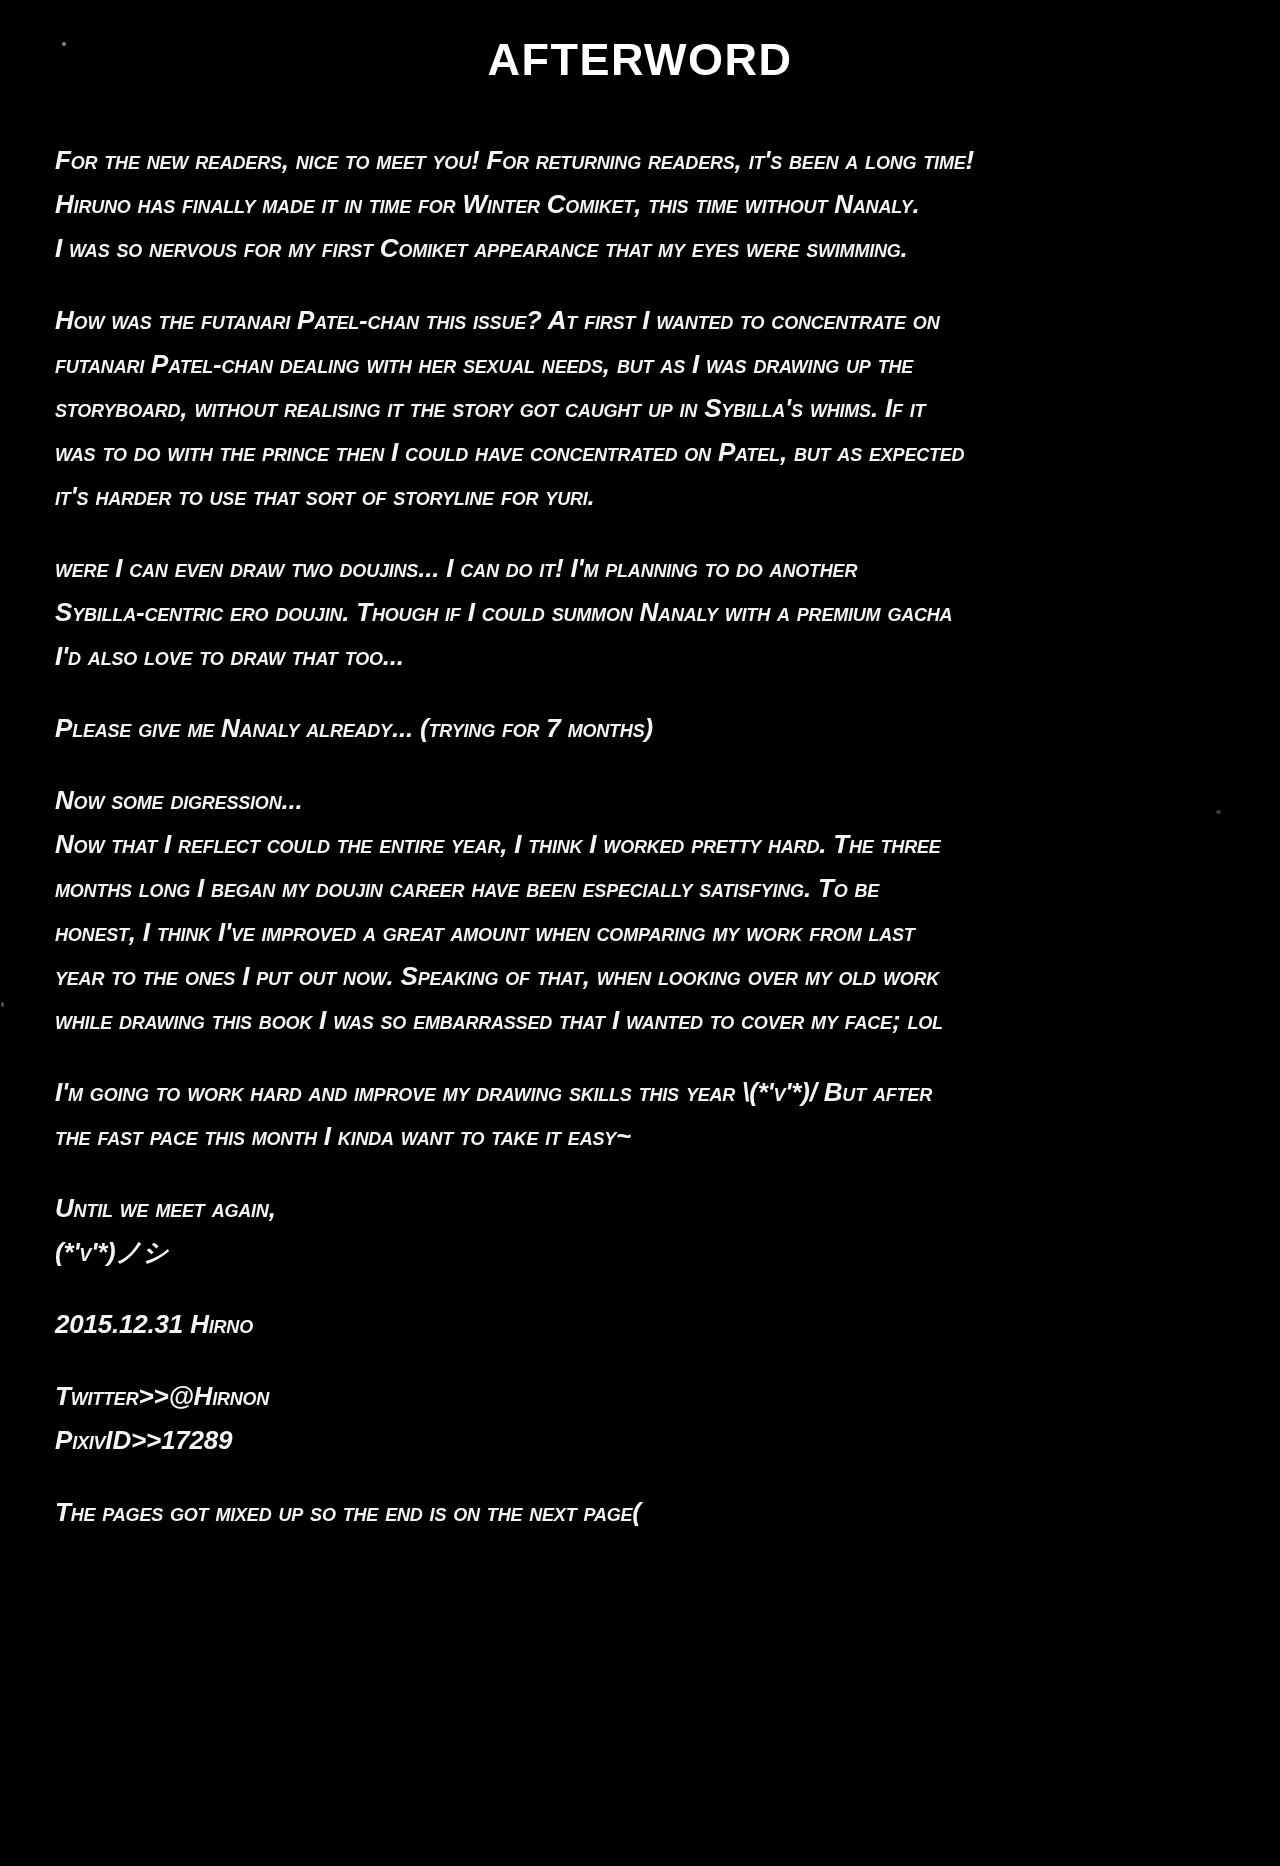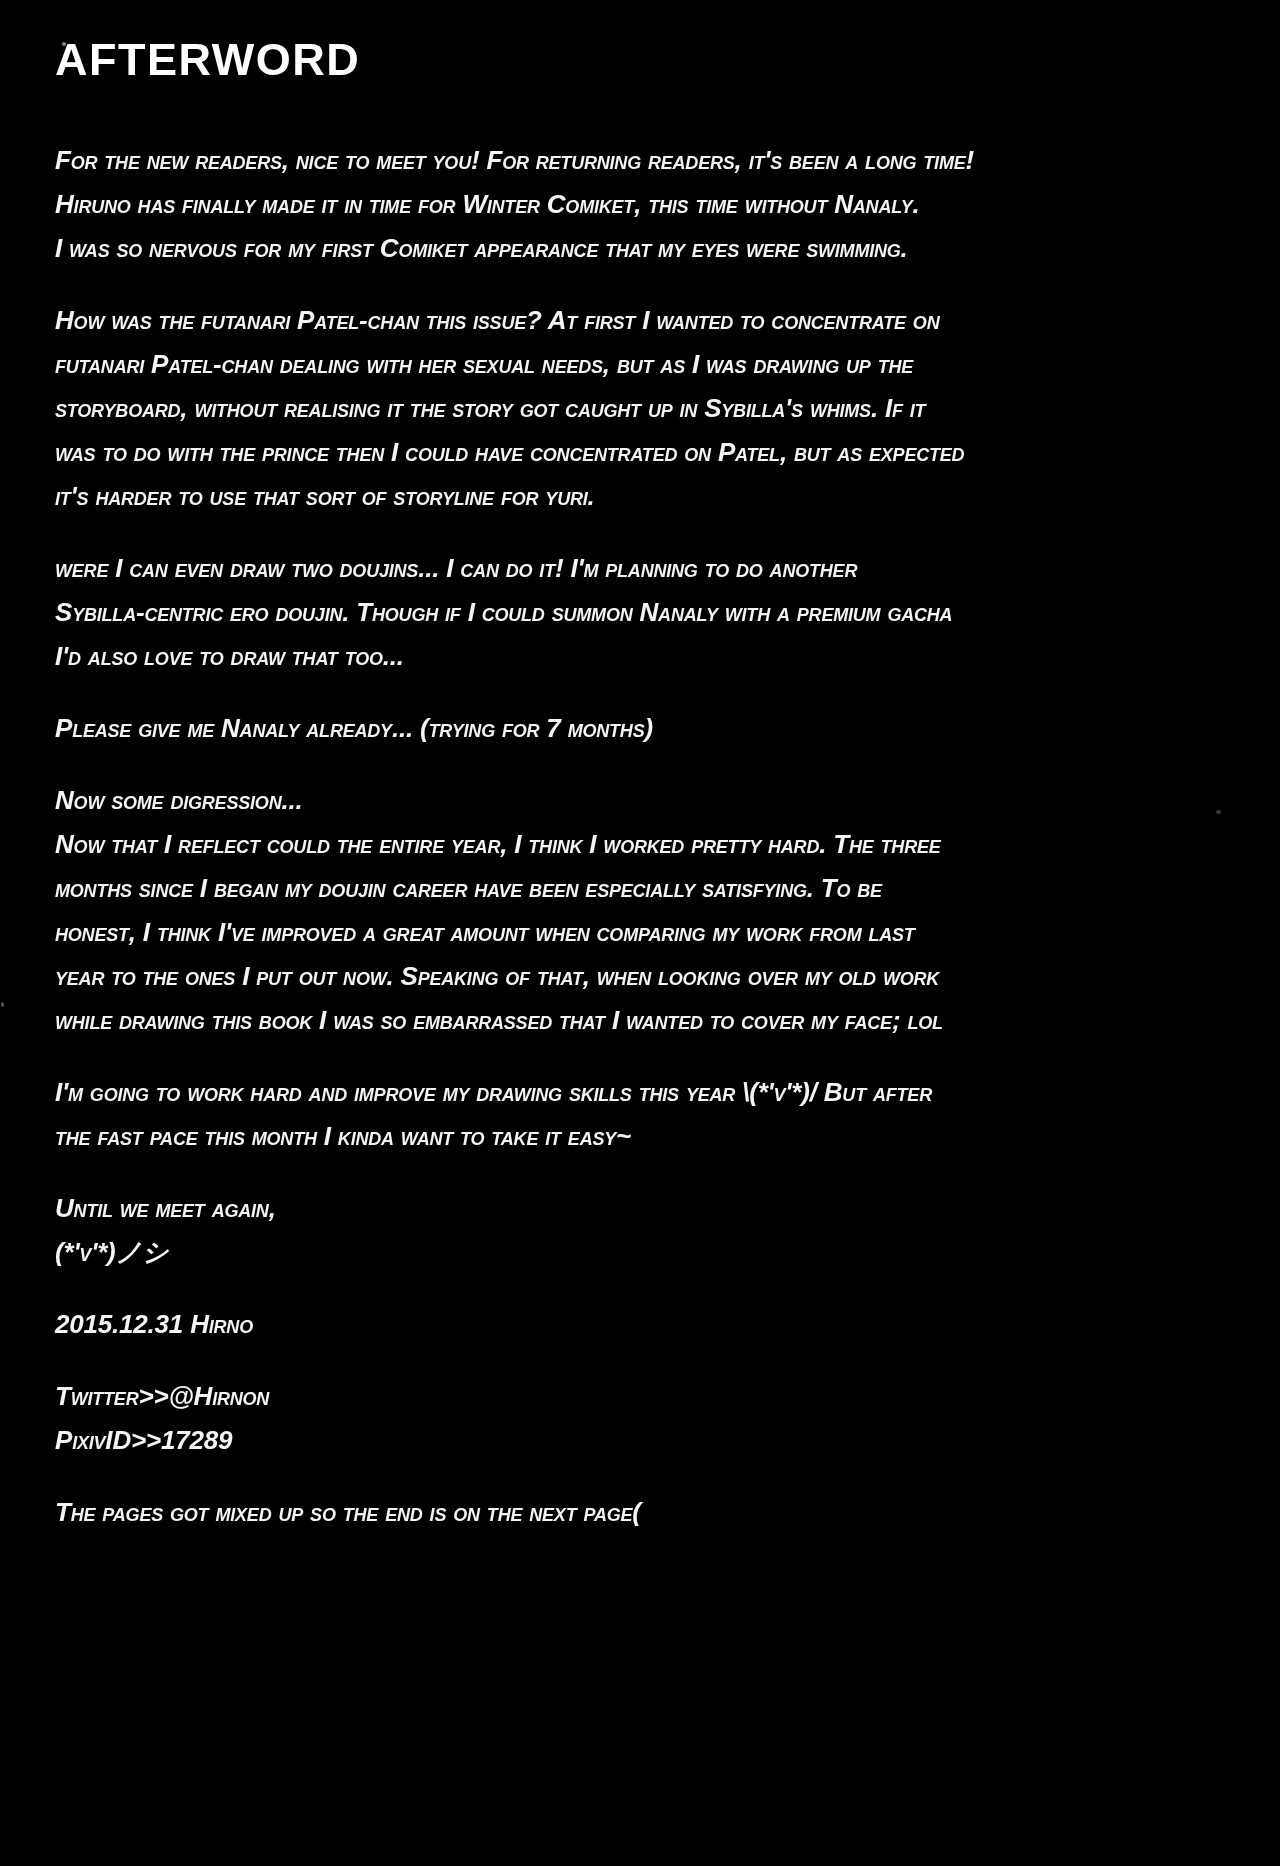--- a/index.html
+++ b/index.html
@@ -13,20 +13,21 @@
     height: 1866px;
     background: #000000;
     color: #ffffff;
     font-family: "Liberation Sans", "DejaVu Sans", sans-serif;
     overflow: hidden;
     box-sizing: border-box;
     padding: 34px 42px 0 55px;
   }
   .title {
     margin: 0 13px 4px 0;
+    text-align: center;
     font-size: 45px;
     line-height: 52px;
     font-weight: 700;
     letter-spacing: 1.5px;
     color: #ffffff;
   }
   .content {
     margin-top: 52px;
     font-style: italic;
   }
@@ -84,21 +85,21 @@
       <div class="line">I'd also love to draw that too...</div>
     </div>
 
     <div class="para">
       <div class="line">Please give me Nanaly already... (trying for 7 months)</div>
     </div>
 
     <div class="para">
       <div class="line">Now some digression...</div>
       <div class="line">Now that I reflect could the entire year, I think I worked pretty hard. The three</div>
-      <div class="line">months since I began my doujin career have been especially satisfying. To be</div>
+      <div class="line">months long I began my doujin career have been especially satisfying. To be</div>
       <div class="line">honest, I think I've improved a great amount when comparing my work from last</div>
       <div class="line">year to the ones I put out now. Speaking of that, when looking over my old work</div>
       <div class="line">while drawing this book I was so embarrassed that I wanted to cover my face; lol</div>
     </div>
 
     <div class="para">
       <div class="line">I'm going to work hard and improve my drawing skills this year \(*'v'*)/ But after</div>
       <div class="line">the fast pace this month I kinda want to take it easy~</div>
     </div>
 

